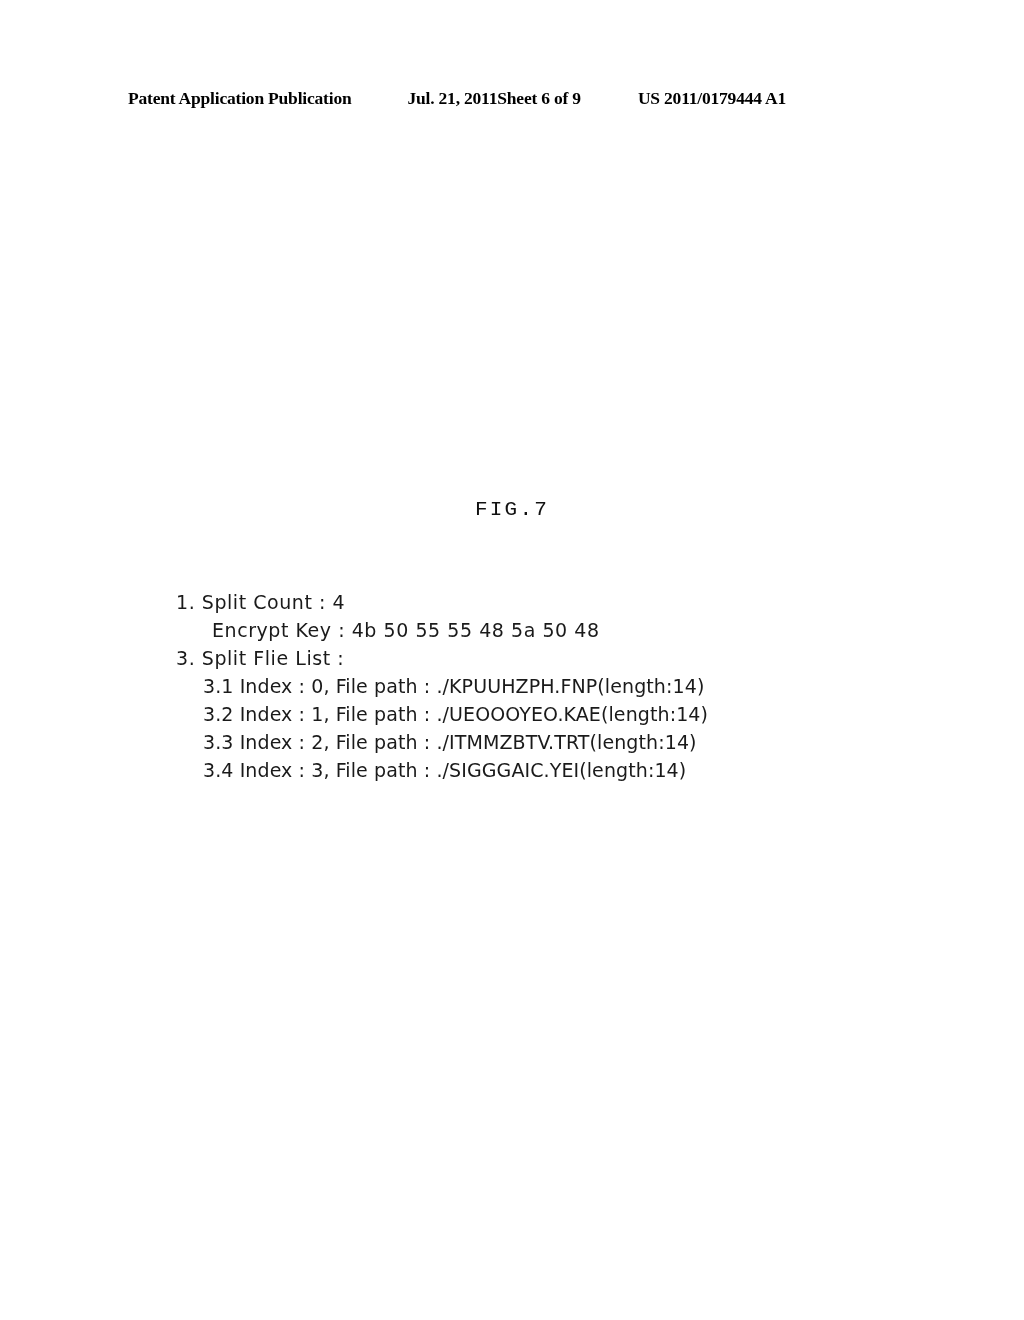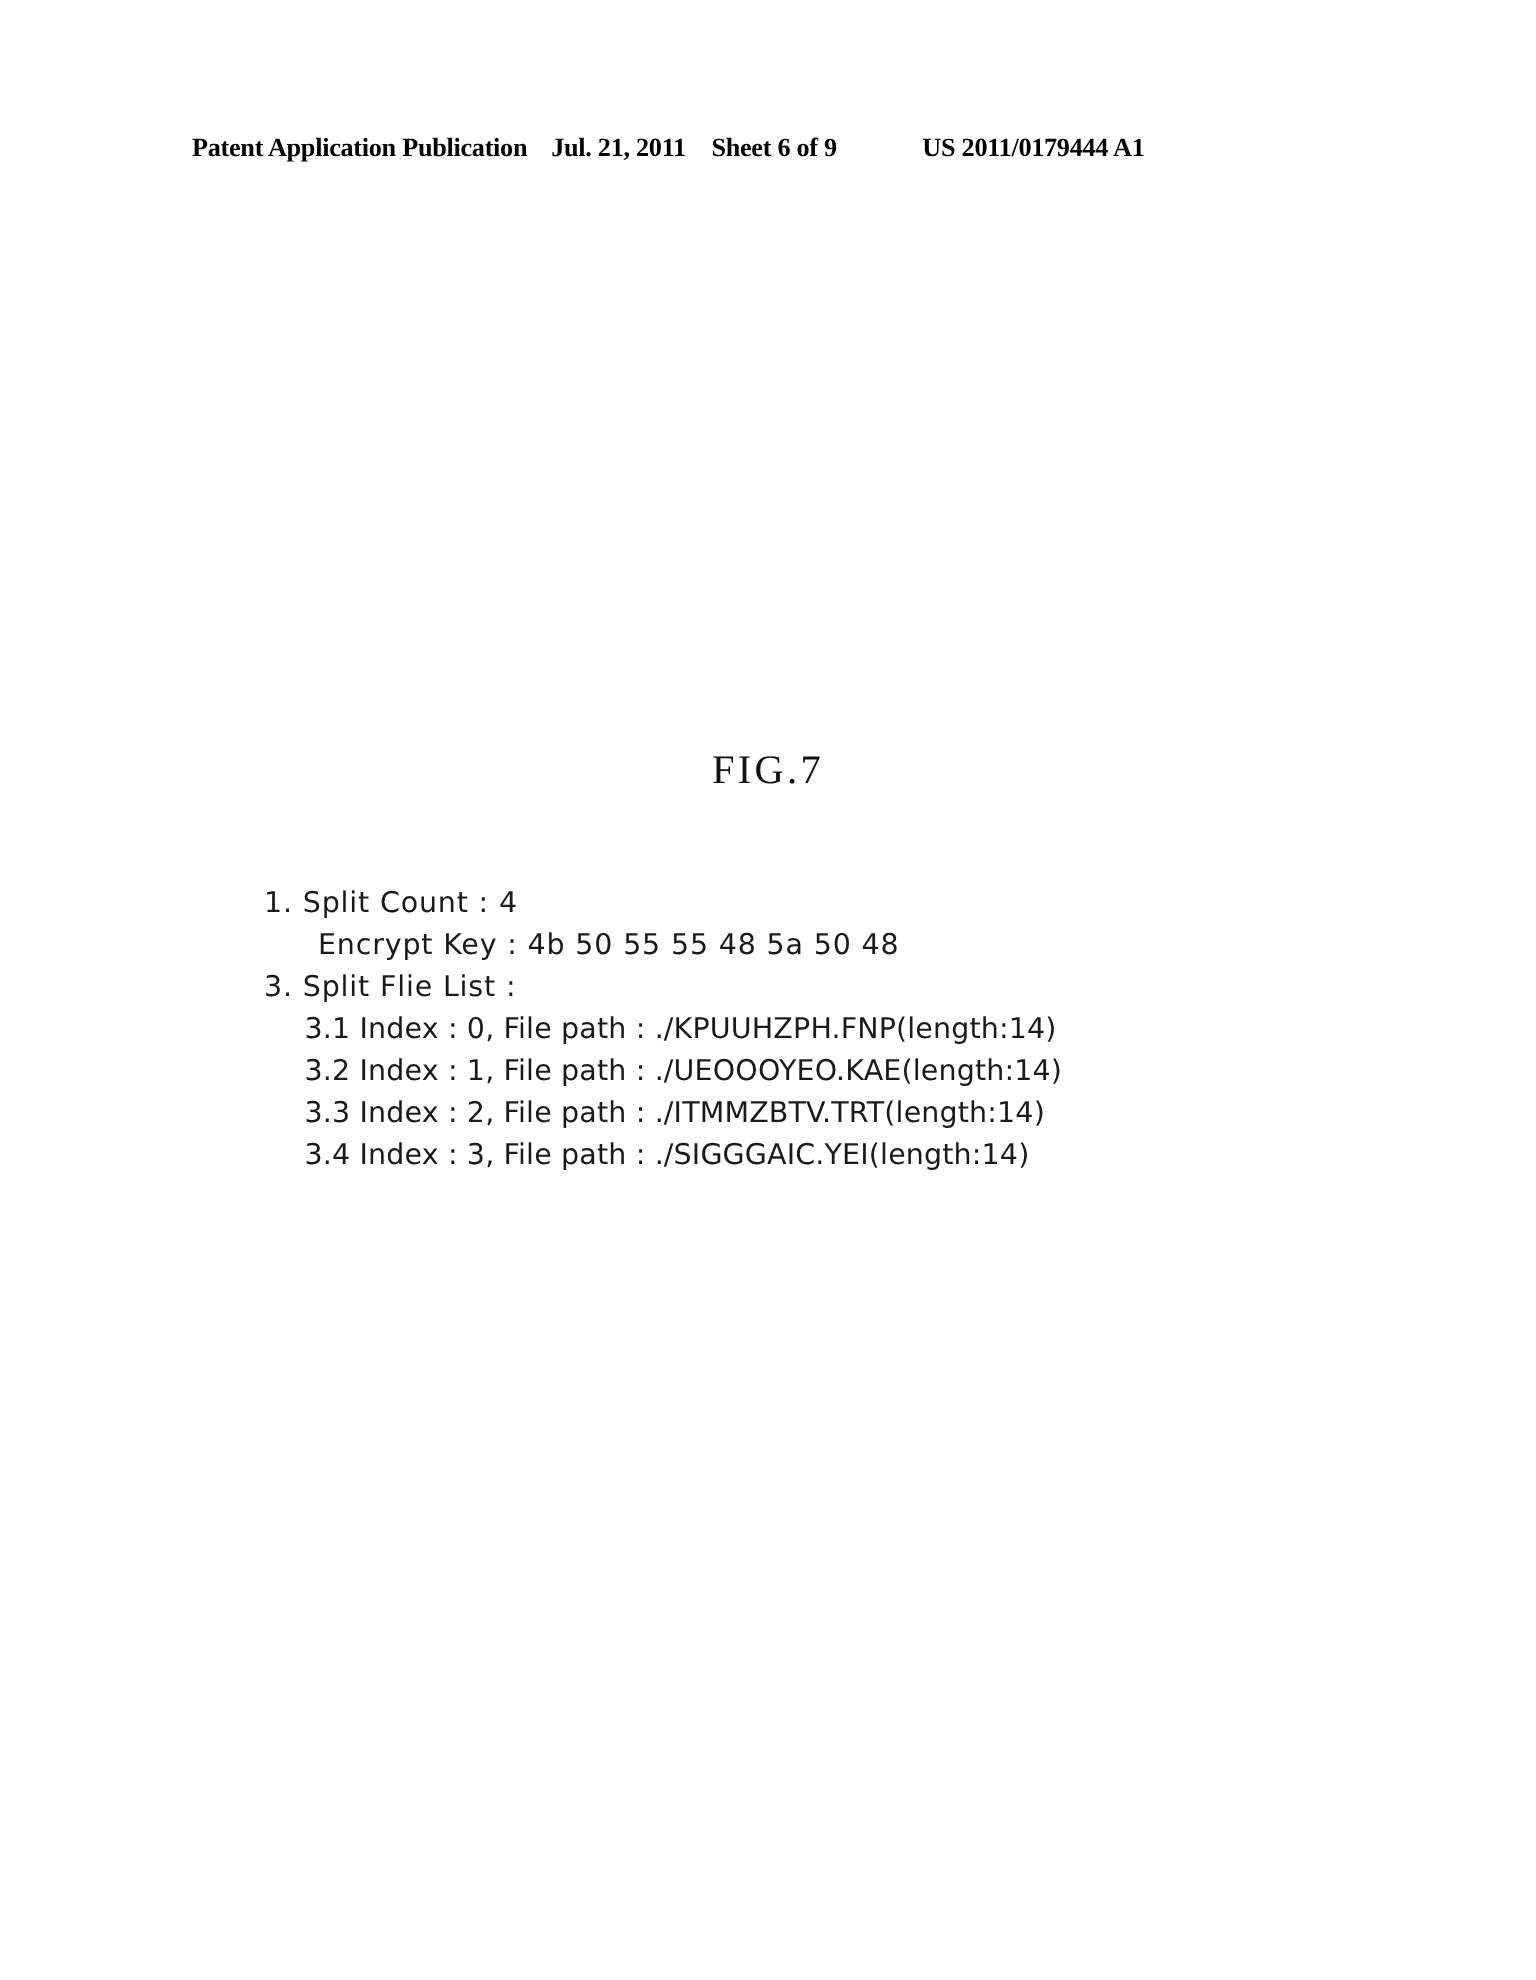--- a/index.html
+++ b/index.html
@@ -27,33 +27,33 @@
     display: flex;
     align-items: baseline;
     font-family: "Liberation Serif", serif;
     font-weight: bold;
     font-size: 17.5px;
     letter-spacing: -0.2px;
     white-space: nowrap;
     color: #000;
   }
   .hdr-title { }
-  .hdr-date  { margin-left: 16px; }
-  .hdr-sheet { margin-left: 17px; }
+  .hdr-date  { margin-left: 56px; }
+  .hdr-sheet { }
   .hdr-num   { margin-left: 57px; }
 
   
   .fig-label {
     position: absolute;
     top: 498px;
     left: 0;
     width: 1024px;
     text-align: center;
-    font-family: Liberation Serif, serif;
-    font-size: 27px;
+    font-family: Liberation Mono, monospace;
+    font-size: 21px;
     letter-spacing: 2.2px;
     color: #111;
   }
 
   
   .listing {
     position: absolute;
     top: 588px;
     left: 176px;
     width: 800px;

